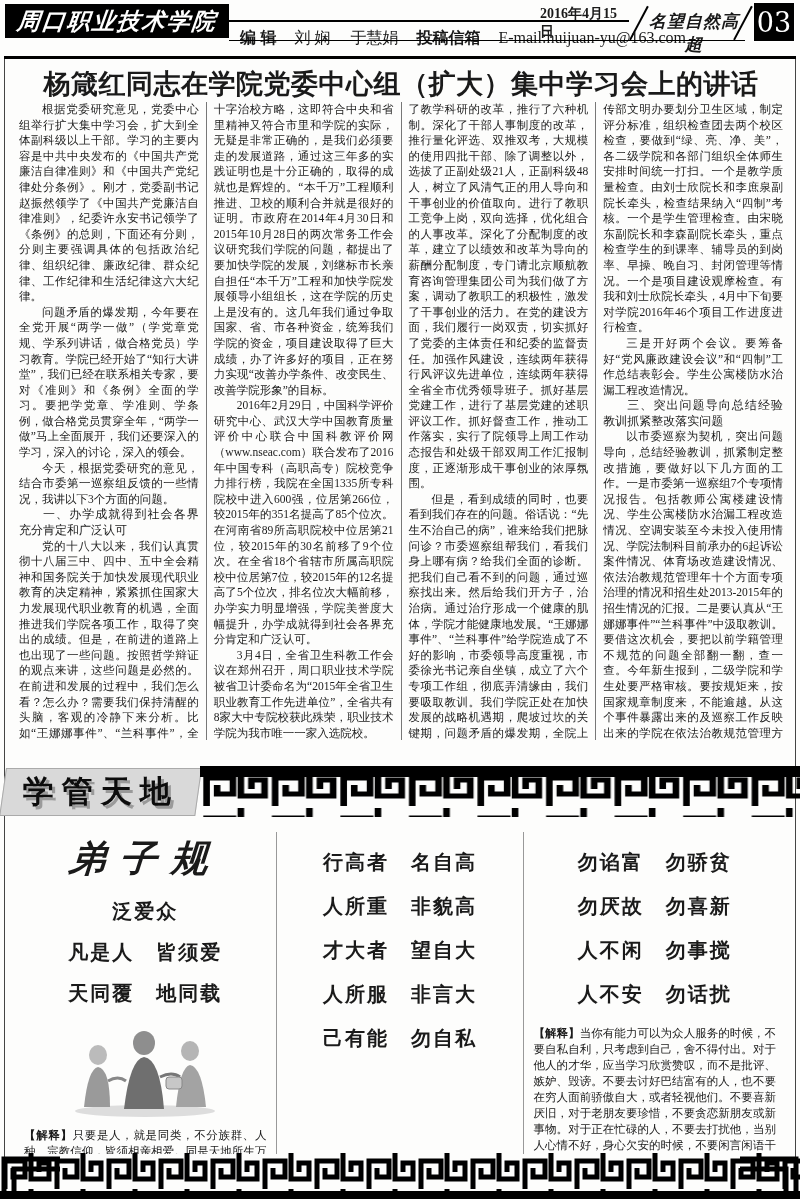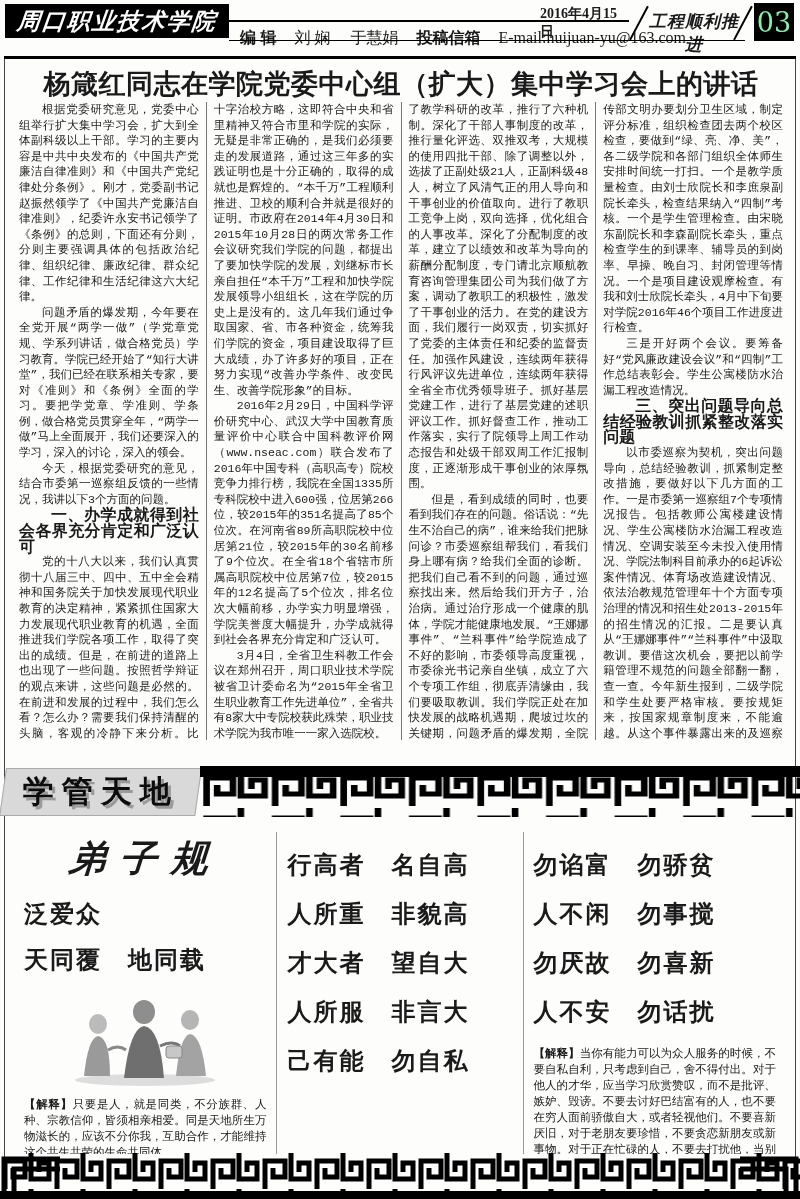--- a/index.html
+++ b/index.html
@@ -25,45 +25,45 @@
   .rule-bottom{ position:absolute; left:229px; top:40px; width:516px; border-top:1px solid #000; }
   .mast-date  { position:absolute; left:540px; top:5px; width:90px; font-size:14px; font-weight:bold; text-align:left; }
   .slash { position:absolute; top:4px; width:1.5px; height:38px; background:#000; transform:rotate(28deg); }
   .slash1 { left:638px; } .slash2 { left:742px; }
   .section-name {
     position:absolute; left:648px; top:10px; width:92px; text-align:center;
     font-family:"DejaVu Serif", serif; font-size:17px; font-weight:bold; font-style:italic; letter-spacing:1px;
   }
   .page-num {
     position:absolute; right:5px; top:2px; width:42px; height:40px; background:#000;
-    color:#86efac; display:flex; align-items:center; justify-content:center;
+    color:#ffffff; display:flex; align-items:center; justify-content:center;
     font-family:"DejaVu Serif", serif; font-size:27px; box-shadow:inset 0 0 0 1px #fff;
   }
   .editors-row { position:absolute; left:240px; top:28px; width:500px; font-size:16px; white-space:nowrap; }
   .editors-row .b { font-family:"Liberation Sans", sans-serif; font-weight:bold; }
   .editors-row span { margin-right:14px; }
 
   
   .article-rule { position:absolute; left:4px; right:4px; top:56px; border-top:3px solid #000; }
   .article { position:absolute; left:12px; right:10px; top:62px; height:700px; }
   .headline {
     font-family:"Liberation Sans", sans-serif; font-weight:bold;
     font-size:27px; text-align:center; letter-spacing:0.5px; margin-top:4px;
   }
   .dateline { text-align:center; font-size:12px; margin:7px 0 8px 0; }
   .cols { display:flex; gap:0; height:638px; overflow:hidden; }
   .col {
     flex:1 1 0; padding:0 7px; overflow:hidden;
     font-size:11.5px; line-height:15.6px; text-align:justify; text-justify:inter-character;
   }
   .col + .col { border-left:1px solid #777; }
-  .col p { text-indent:2em;font-family:Liberation Mono, monospace; }
+  .col p { text-indent:2em; }
   .col p.cont { text-indent:0; }
   .col p.hd {
-    font-family:"Liberation Sans", sans-serif; font-weight:bold; font-size:16px;
+    font-family:"Liberation Sans", sans-serif; font-weight:normal; font-size:12px;
   }
 
   
   .banner-zone { position:absolute; left:4px; right:5px; top:763px; height:64px; }
   .banner-box {
     position:absolute; left:2px; top:5px; width:196px; height:48px; background:#d9d9d9;
     border:1px solid #aaa; transform:skewX(-8deg); transform-origin:top left;
     display:flex; align-items:center; justify-content:center;
   }
   .banner-box span {
@@ -78,42 +78,42 @@
   .study { position:absolute; left:14px; right:14px; top:832px; height:322px; display:flex; }
   .study-col { padding:0 10px; overflow:hidden; }
   .study-col.c1 { width:34%; }
   .study-col.c2 { width:32%; border-left:1px solid #999; border-right:1px solid #999; }
   .study-col.c3 { width:34%; }
   .dizigui-title {
     text-align:center; font-family:"DejaVu Serif", serif; font-weight:bold; font-style:italic;
     font-size:37px; letter-spacing:14px; margin:2px 0 14px 0; transform:skewX(-4deg);
   }
   .verse {
-    font-family:"Liberation Sans", sans-serif; font-weight:600;
-    font-size:24px; letter-spacing:2px; white-space:nowrap; margin:14px 0;
+    text-align:center; font-family:"Liberation Sans", sans-serif; font-weight:600;
+    font-size:20px; letter-spacing:2px; white-space:nowrap; margin:14px 0;
   }
   .c2 .verse, .c3 .verse { margin:17px 0; }
   .explain { font-size:11.5px; line-height:16px; text-align:justify; margin-top:10px; }
   .explain .tag { font-family:"Liberation Sans", sans-serif; font-weight:bold; }
   .illustration { display:block; margin:8px auto 2px auto; }
 </style>
 </head>
 <body>
 
 <div class="page">
   <div class="side-frame"></div>
 
   <header>
     <div class="paper-name-box">
       <span>周口职业技术学院</span>
     </div>
     <div class="rule-top"></div>
     <div class="mast-date">2016年4月15日</div>
     <div class="slash slash1"></div>
-    <div class="section-name">工程顺利推进</div>
+    <div class="section-name">名望自然高超</div>
     <div class="slash slash2"></div>
     <div class="page-num">03</div>
     <div class="editors-row">
       <span class="b">编 辑</span>
       <span>刘 娴　 于慧娟</span>
       <span class="b">投稿信箱</span>
       <span>E-mail:huijuan-yu@163.com</span>
     </div>
     <div class="rule-bottom"></div>
   </header>
@@ -164,20 +164,21 @@
       </defs>
       <rect x="0" y="0" width="600" height="11" fill="#000"></rect>
       <rect x="0" y="11" width="600" height="40" fill="url(#fretA)"></rect>
     </svg>
   </section>
 
   <section class="study">
     <div class="study-col c1">
       <div class="dizigui-title">弟子规</div>
       <div class="verse">泛爱众</div>
+      <div class="verse">凡是人　皆须爱</div>
       <div class="verse">天同覆　地同载</div>
       <svg class="illustration" width="170" height="96" viewBox="0 0 170 96">
         <ellipse cx="85" cy="90" rx="70" ry="6" fill="#ddd"></ellipse>
         <ellipse cx="38" cy="34" rx="9" ry="10" fill="#bbb"></ellipse>
         <path d="M24,86 Q28,48 38,46 Q50,48 50,86 Z" fill="#9a9a9a"></path>
         <ellipse cx="84" cy="22" rx="11" ry="12" fill="#8e8e8e"></ellipse>
         <path d="M64,88 Q70,38 84,36 Q100,38 104,88 Z" fill="#6f6f6f"></path>
         <ellipse cx="130" cy="30" rx="9" ry="10" fill="#b5b5b5"></ellipse>
         <path d="M116,86 Q120,46 130,44 Q142,46 146,86 Z" fill="#a3a3a3"></path>
         <path d="M100,56 Q112,50 120,56" stroke="#777" stroke-width="3" fill="none"></path>
@@ -191,22 +192,22 @@
     <div class="study-col c2">
       <div class="verse">行高者　名自高</div>
       <div class="verse">人所重　非貌高</div>
       <div class="verse">才大者　望自大</div>
       <div class="verse">人所服　非言大</div>
       <div class="verse">己有能　勿自私</div>
 
     </div>
     <div class="study-col c3">
       <div class="verse">勿谄富　勿骄贫</div>
+      <div class="verse">勿厌故　勿喜新</div>
       <div class="verse">人不闲　勿事搅</div>
-      <div class="verse">勿厌故　勿喜新</div>
       <div class="verse">人不安　勿话扰</div>
       <div class="explain">
         <span class="tag">【解释】</span><span>当你有能力可以为众人服务的时候，不要自私自利，只考虑到自己，舍不得付出。对于他人的才华，应当学习欣赏赞叹，而不是批评、嫉妒、毁谤。不要去讨好巴结富有的人，也不要在穷人面前骄傲自大，或者轻视他们。不要喜新厌旧，对于老朋友要珍惜，不要贪恋新朋友或新事物。对于正在忙碌的人，不要去打扰他，当别人心情不好，身心欠安的时候，不要闲言闲语干扰他，增加他的烦恼与不安。</span>
       </div>
     </div>
   </section>
 
   <footer class="footer-zone">
     <svg width="100%" height="48" preserveAspectRatio="none" viewBox="0 0 800 48">
       <defs>

